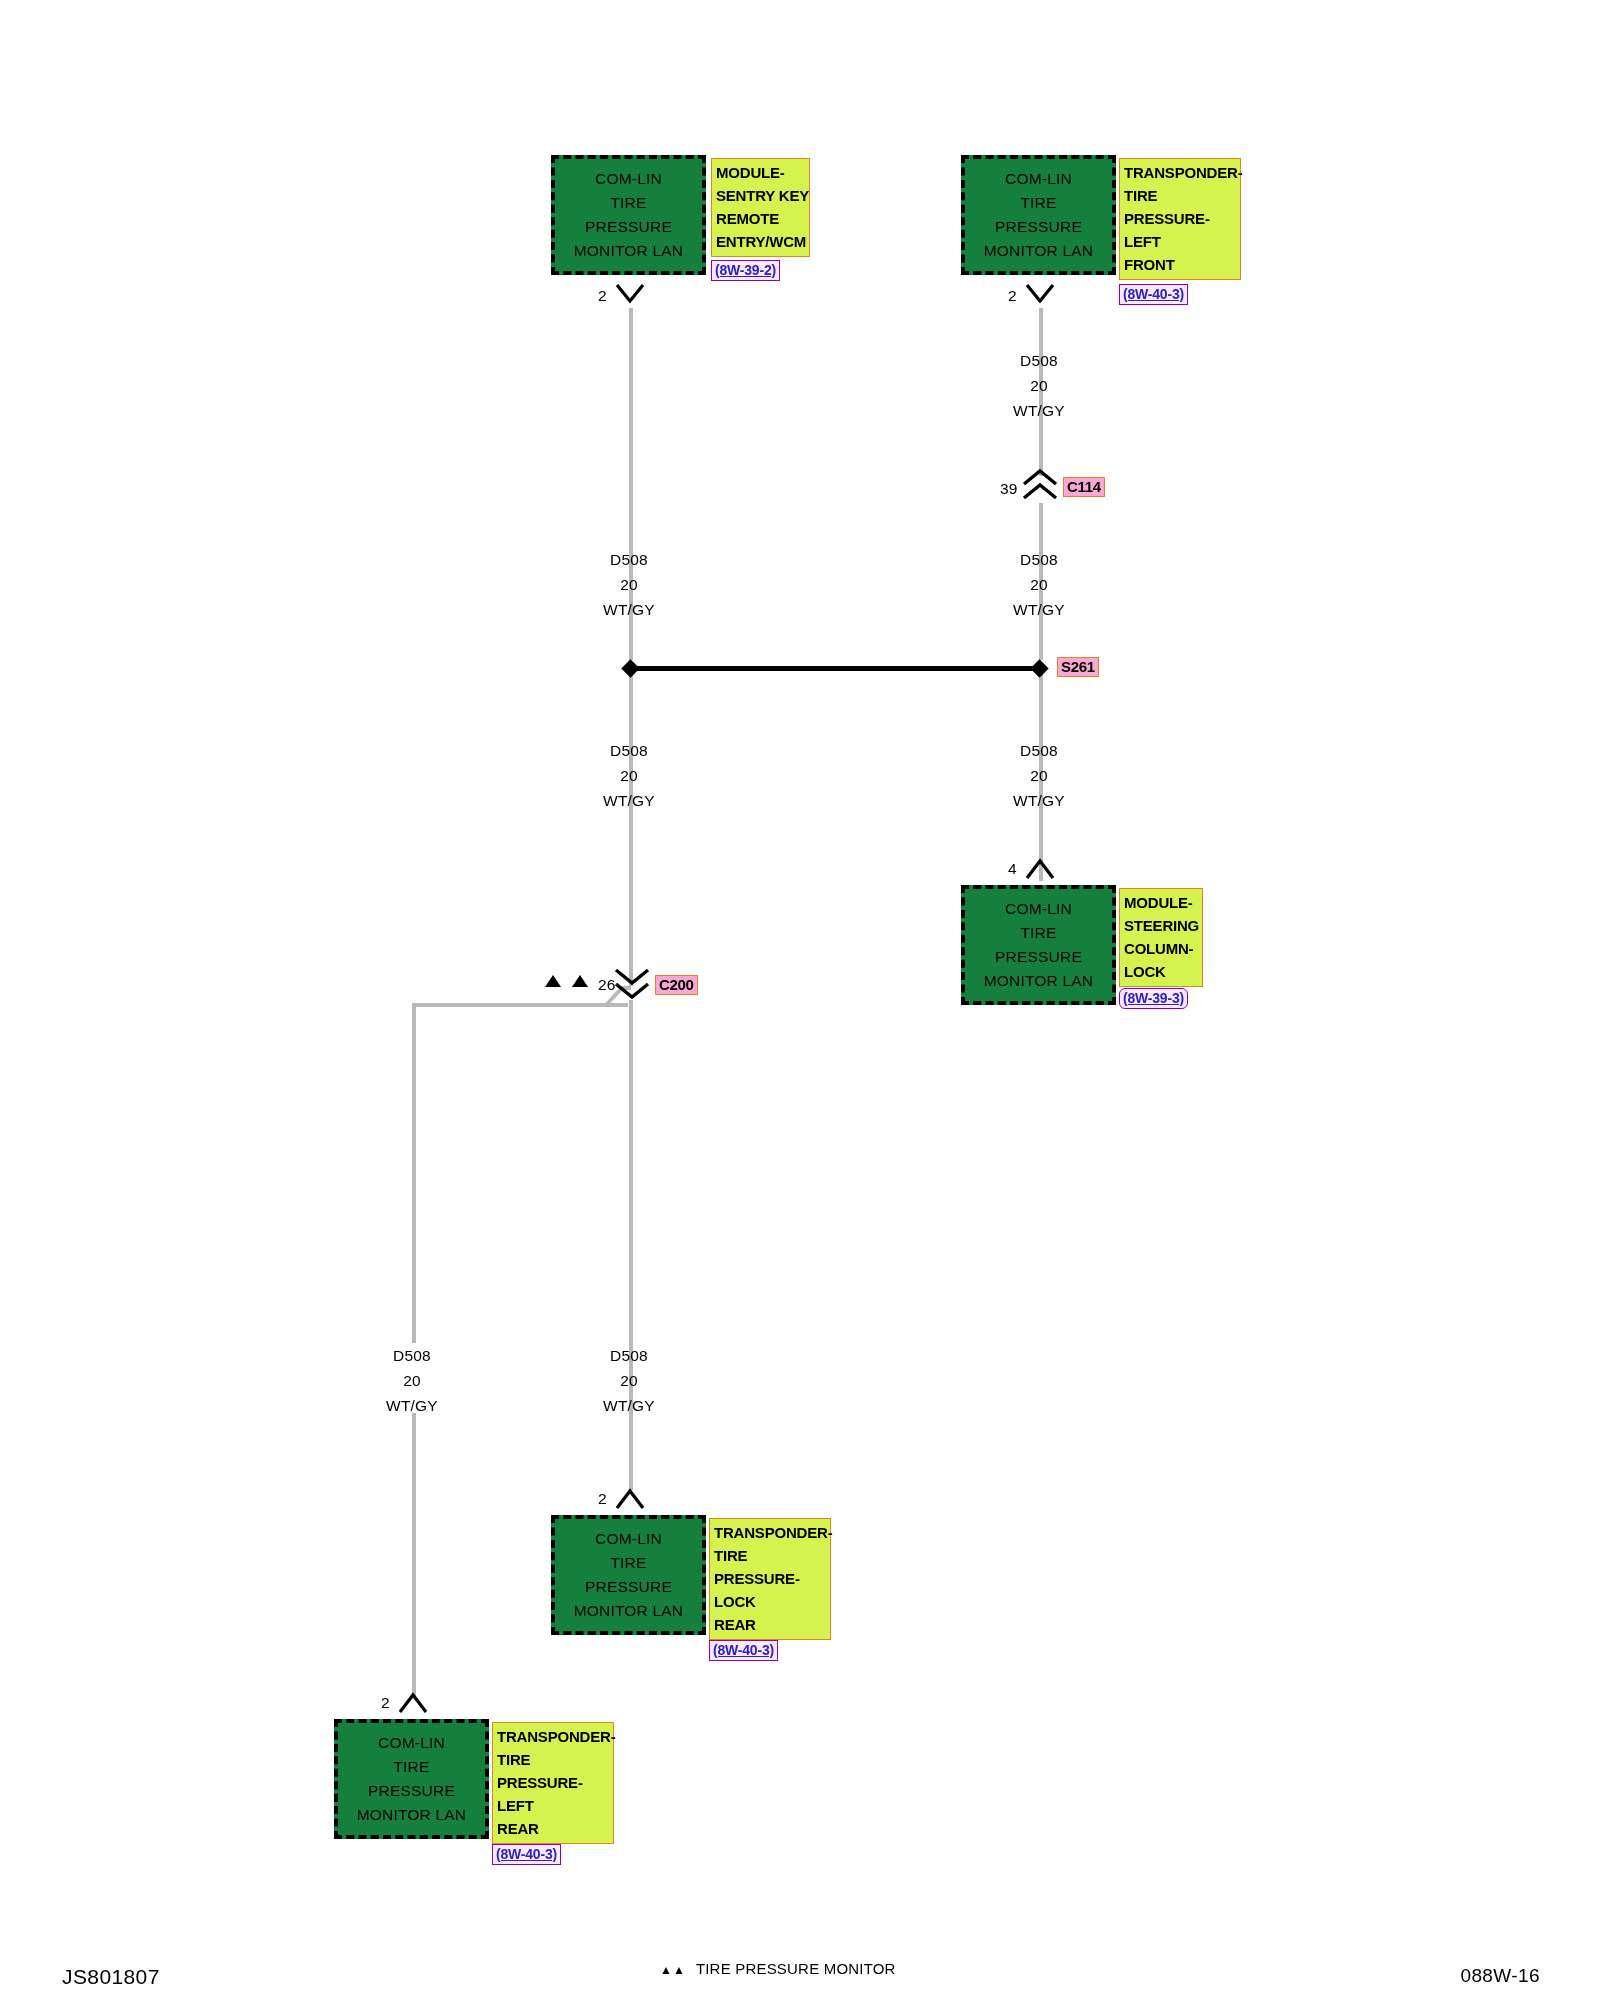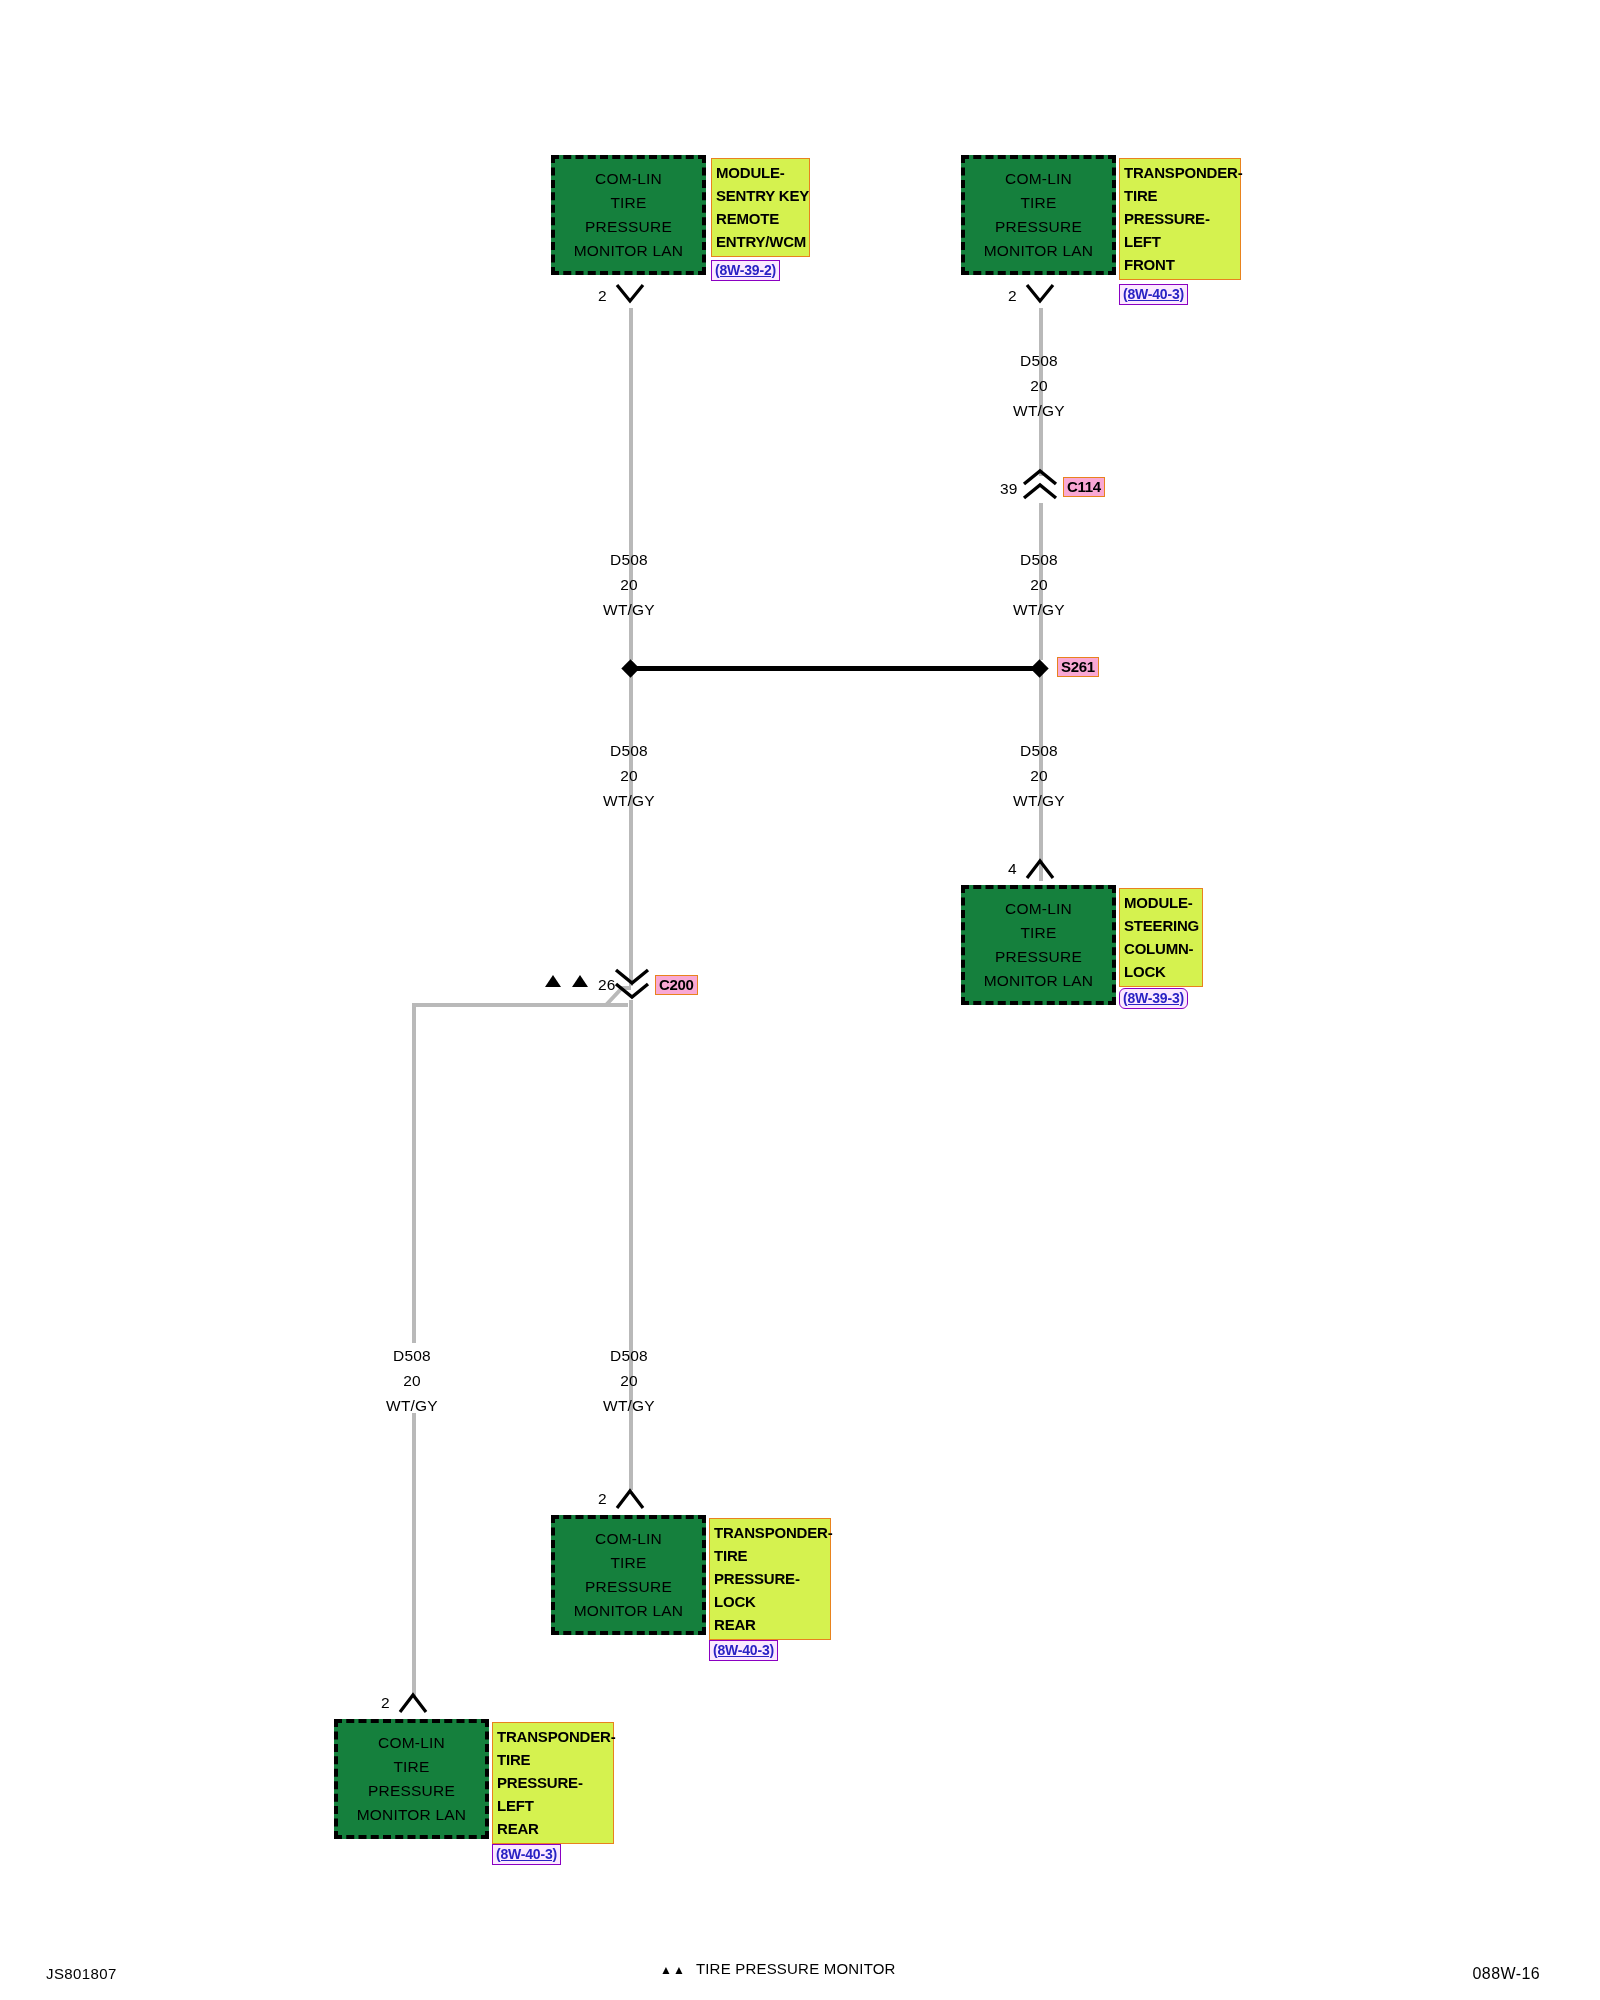--- a/index.html
+++ b/index.html
@@ -11,22 +11,22 @@
 
   
   .hdr{position:absolute;left:0;top:0;width:1600px;height:48px;}
   .hdr-left{position:absolute;left:64px;top:8px;font-size:25px;font-weight:bold;letter-spacing:-0.5px;}
   .hdr-rule-l{position:absolute;left:124px;top:20px;width:450px;height:7px;background:#000;}
   .hdr-title{position:absolute;left:610px;top:9px;font-size:23px;font-weight:bold;letter-spacing:-0.3px;white-space:nowrap;}
   .hdr-rule-r{position:absolute;left:1018px;top:20px;width:360px;height:7px;background:#000;}
   .hdr-right{position:absolute;right:60px;top:9px;font-size:23px;font-weight:bold;letter-spacing:-0.3px;white-space:nowrap;}
 
   
-  .ftr-left{position:absolute;left:46px;top:1965px;font-size:15px;letter-spacing:0.4px;}
-  .ftr-right{position:absolute;right:60px;top:1965px;font-size:16px;letter-spacing:0.4px;}
+  .ftr-left{position:absolute;left:62px;top:1965px;font-size:21px;letter-spacing:0.4px;}
+  .ftr-right{position:absolute;right:60px;top:1965px;font-size:19px;letter-spacing:0.4px;}
   .ftr-center{position:absolute;left:660px;top:1960px;font-size:15px;white-space:nowrap;letter-spacing:0.2px;}
   .ftr-center .tri{font-size:12px;letter-spacing:1px;}
 
   
   .mod{
     position:absolute;
     border:4px dashed #000;
     box-sizing:border-box;
     background:#15803d;
     display:flex;flex-direction:column;

